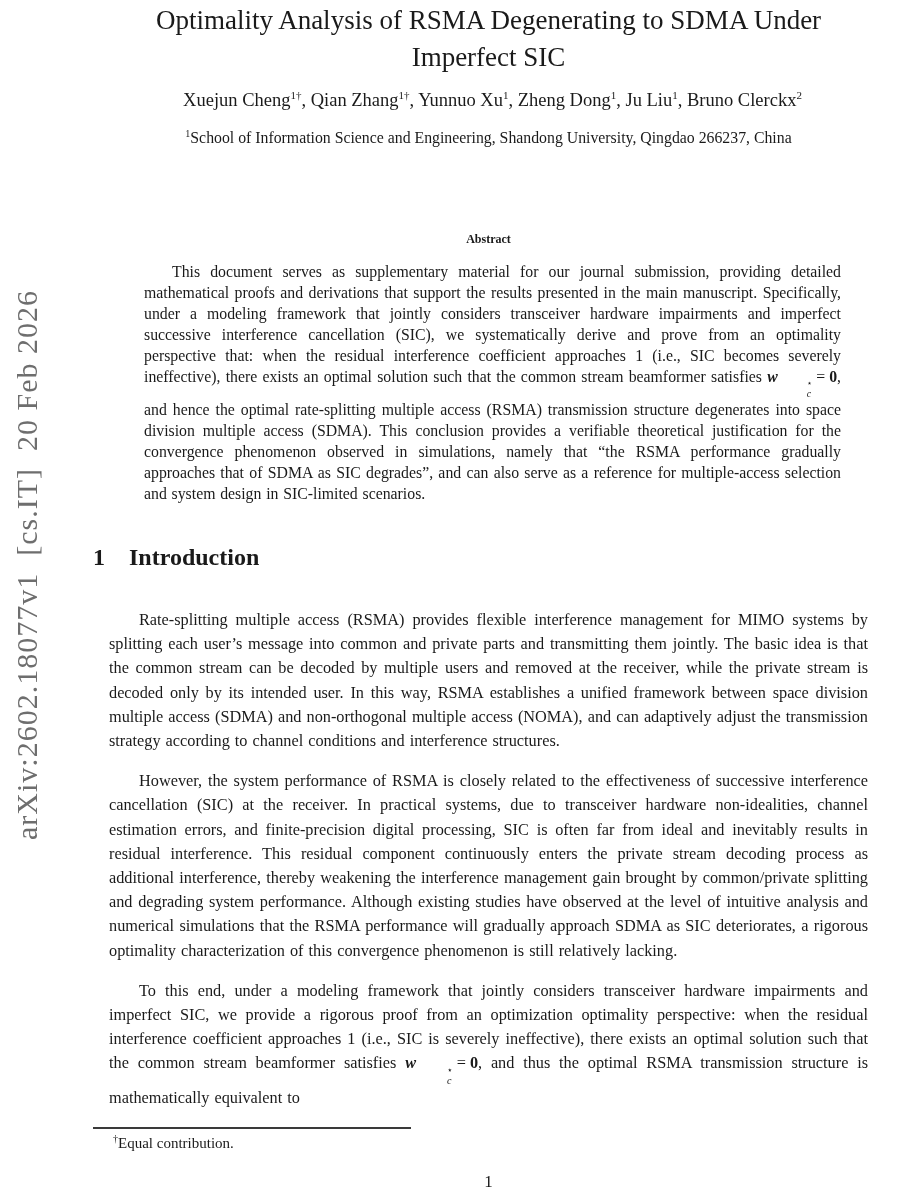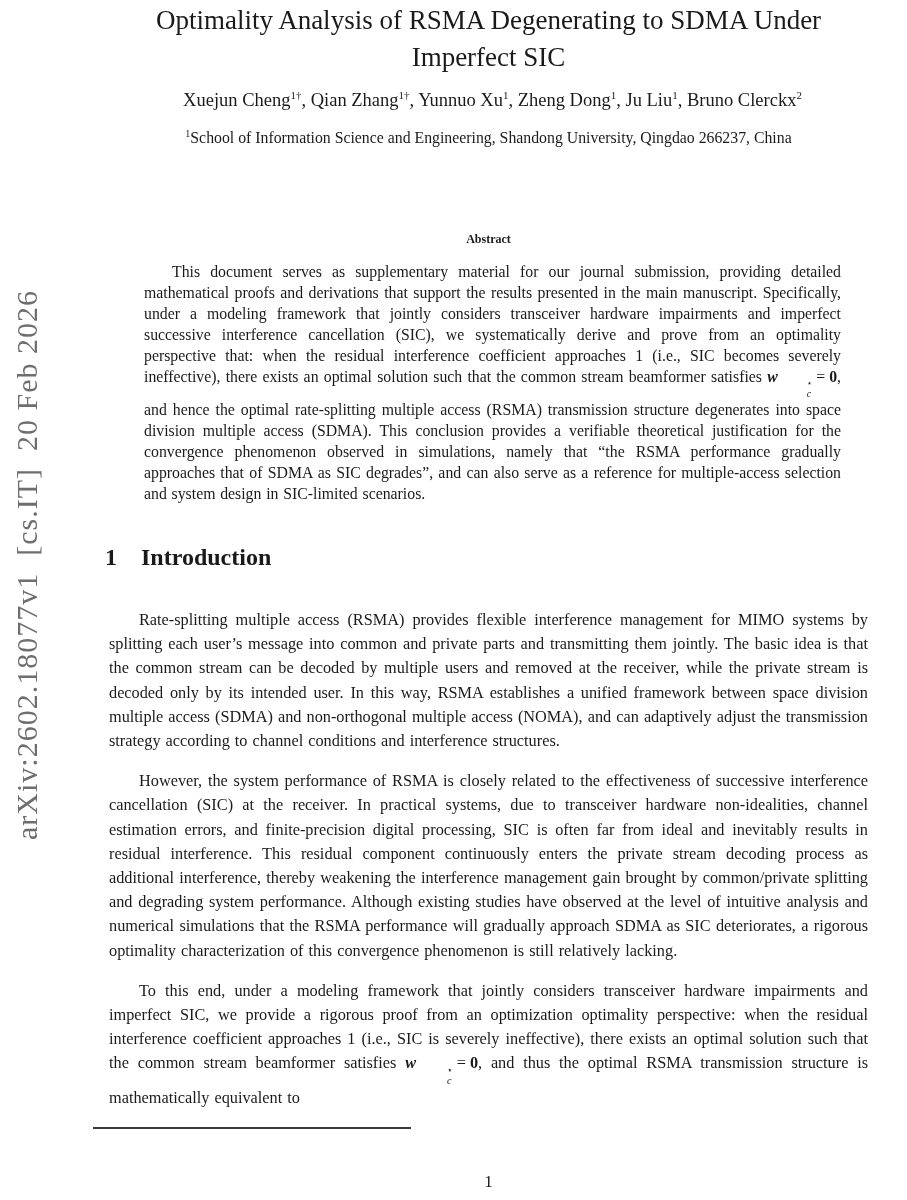--- a/index.html
+++ b/index.html
@@ -36,21 +36,21 @@
   .abs-head{
     position:absolute;top:232px;left:0;width:100%;
     text-align:center;font-weight:bold;font-size:12px;
   }
   .abs-body{
     position:absolute;top:260px;left:50px;width:697px;
     font-size:15.8px;line-height:21px;text-align:justify;
     text-indent:28px;margin:1px;word-spacing:0.05em;
   }
   .sec-head{
-    position:absolute;top:544px;left:12px;width:100%;
+    position:absolute;top:544px;left:0;width:100%;
     font-size:24px;font-weight:bold;margin:0;
   }
   .sec-head .snum{margin-right:24px;}
   .bodytext{
     position:absolute;top:592px;left:0;width:791px;
   }
   .para{
     margin:16px;font-size:16.3px;line-height:24.2px;
     text-align:justify;text-indent:30px;word-spacing:0.06em;
   }
@@ -116,16 +116,17 @@
       <p class="para">However, the system performance of RSMA is closely related to the effectiveness of successive interference cancellation (SIC) at the receiver. In practical systems, due to transceiver hardware non-idealities, channel estimation errors, and finite-precision digital processing, SIC is often far from ideal and inevitably results in residual interference. This residual component continuously enters the private stream decoding process as additional interference, thereby weakening the interference management gain brought by common/private splitting and degrading system performance.  Although existing studies have observed at the level of intuitive analysis and numerical simulations that the RSMA performance will gradually approach SDMA as SIC deteriorates, a rigorous optimality characterization of this convergence phenomenon is still relatively lacking.</p>
       <p class="para"><span>To this end, under a modeling framework that jointly considers transceiver hardware impairments and imperfect SIC, we provide a rigorous proof from an optimization optimality perspective: when the residual interference coefficient approaches 1 (i.e., SIC is severely ineffective), there exists an optimal solution such that the common stream beamformer satisfies </span><span class="math"><b class="mvar">w</b><span class="msupsub">
               <span class="msup">⋆</span>
               <span class="msub">c</span>
             </span><span class="meq">=</span><b class="mval">0</b></span><span>, and thus the optimal RSMA transmission structure is mathematically equivalent to</span></p>
     </div>
 
   </div>
 
   <div class="fn-rule"></div>
+  <div class="footnote"><sup>†</sup><span>Equal contribution.</span></div>
 
   <div class="pageno">1</div>
 
 </div>
 
 </body></html>

